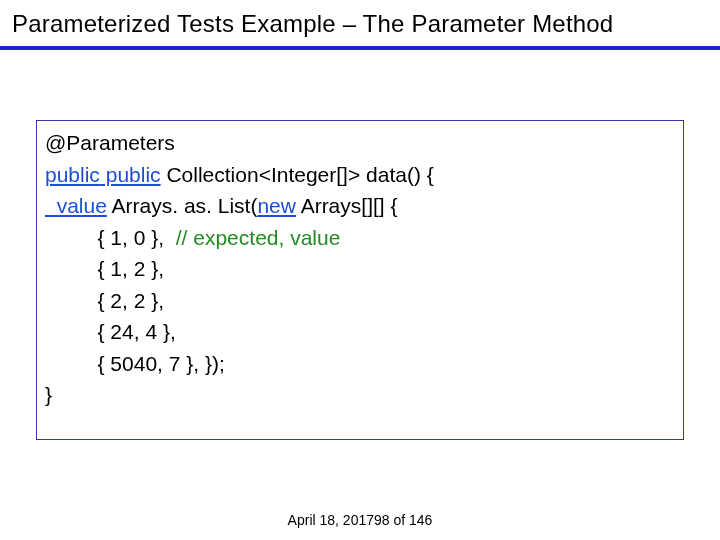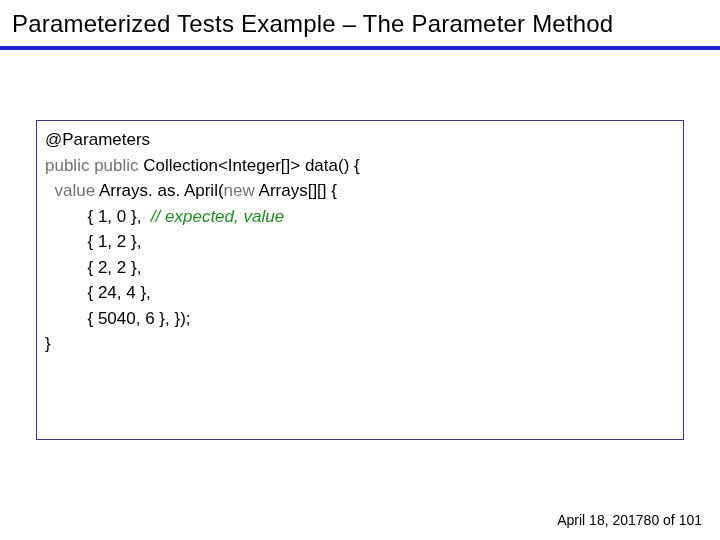--- a/index.html
+++ b/index.html
@@ -17,57 +17,57 @@
     height: 4px; background: #2222cc; margin-top: 2px;
   }
   .code-box {
     position: absolute;
     left: 36px; top: 120px;
     width: 648px; height: 320px;
     border: 1px solid #38389e;
     padding: 6px 8px 6px 8px;
   }
   .code-line {
-    font-size: 17px;
+    font-size: 21px;
     line-height: 1.5;
     white-space: pre;
     font-family: Arial, Helvetica, sans-serif;
     color: #000;
   }
-  .kw { color: #737373; }
-  .green { color: #228B22; font-style: italic; }
+  .kw { color: #1d4ed8; text-decoration: underline; }
+  .green { color: #228B22; }
   .footer {
     position: absolute;
     bottom: 12px; left: 0; width: 720px;
     padding: 0 18px;
-    display: flex; justify-content: flex-end; align-items: baseline;
+    display: flex; justify-content: center; align-items: baseline;
     font-size: 14px; color: #000;
   }
   .footer .mid { position: absolute; left: 50%; transform: translateX(-50%); }
 </style>
 </head>
 <body>
 
 <div class="slide">
 
   <div class="title-region">
     <div class="title">Parameterized Tests Example – The Parameter Method</div>
   </div>
   <div class="title-rule"></div>
 
   <div class="code-box">
     <div class="code-line"><span>@Parameters</span></div>
     <div class="code-line"><span class="kw">public</span><span class="kw"> public</span><span> Collection&lt;Integer[]&gt; data() {</span></div>
-    <div class="code-line"><span class="kw">  value</span><span> Arrays. as. April(</span><span class="kw">new</span><span> Arrays[][] {</span></div>
+    <div class="code-line"><span class="kw">  value</span><span> Arrays. as. List(</span><span class="kw">new</span><span> Arrays[][] {</span></div>
     <div class="code-line"><span>         { 1, 0 },  </span><span class="green">// expected, value</span></div>
     <div class="code-line">         { 1, 2 },</div>
     <div class="code-line">         { 2, 2 },</div>
     <div class="code-line">         { 24, 4 },</div>
-    <div class="code-line">         { 5040, 6 }, });</div>
+    <div class="code-line">         { 5040, 7 }, });</div>
     <div class="code-line">}</div>
   </div>
 
   <div class="footer">
     <span>April 18, 2017</span>
-    <span>80 of 101</span>
+    <span>98 of 146</span>
   </div>
 
 </div>
 
 </body></html>

